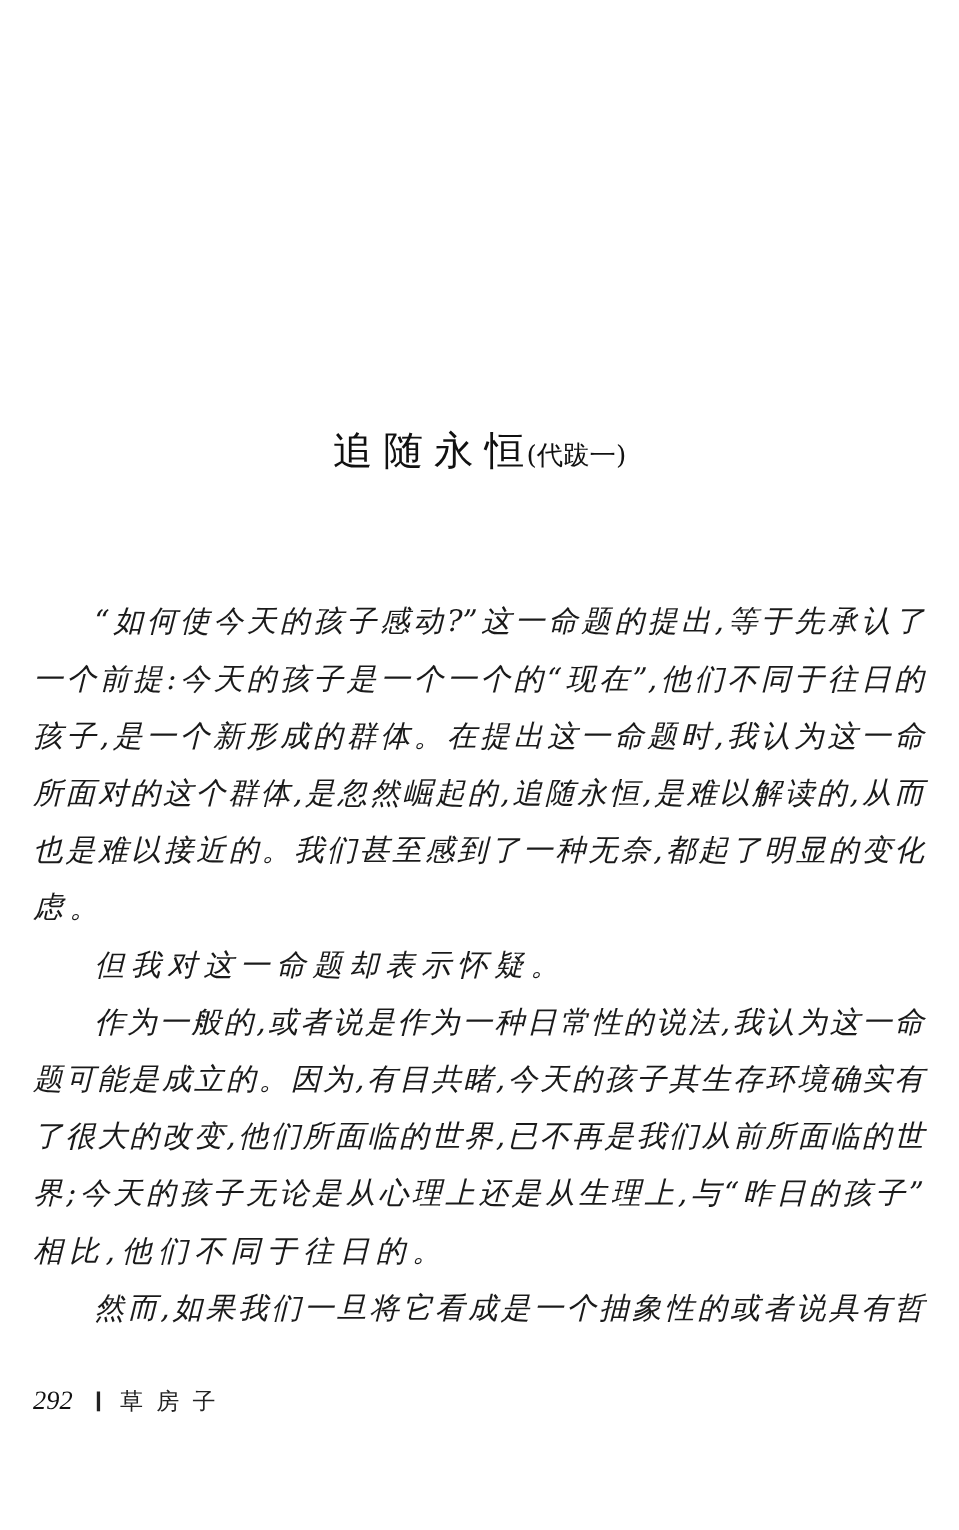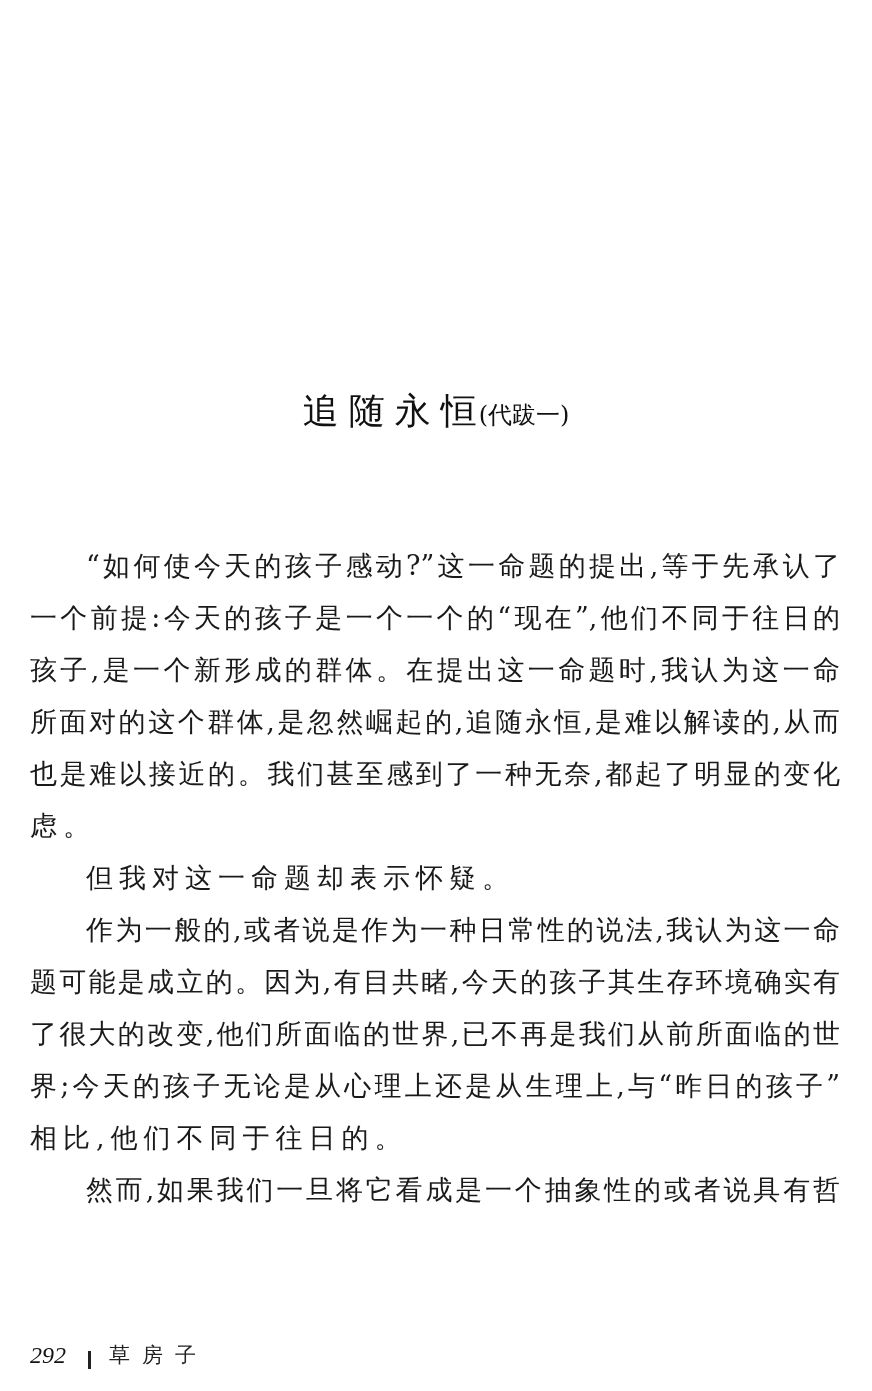--- a/index.html
+++ b/index.html
@@ -46,30 +46,31 @@
     width: 810px;
   }
   .line {
     height: 52px;
     line-height: 52px;
     font-size: 27px;
     text-align: justify;
     text-align-last: justify;
     white-space: nowrap;
     overflow: visible;
+    font-style: italic;
   }
   .line.indent { padding-left: 56px; }
   .line.last { text-align-last: left; letter-spacing: 6px; }
   .footer {
     position: absolute;
     left: 30px;
-    top: 1333px;
+    top: 1256px;
     height: 36px;
     display: flex;
-    align-items: flex-end;
+    align-items: center;
     white-space: nowrap;
   }
   .page-num {
     font-family: "Liberation Serif", "DejaVu Serif", serif;
     font-style: italic;
     font-size: 24px;
     color: #111;
   }
   .footer-bar {
     display: inline-block;

